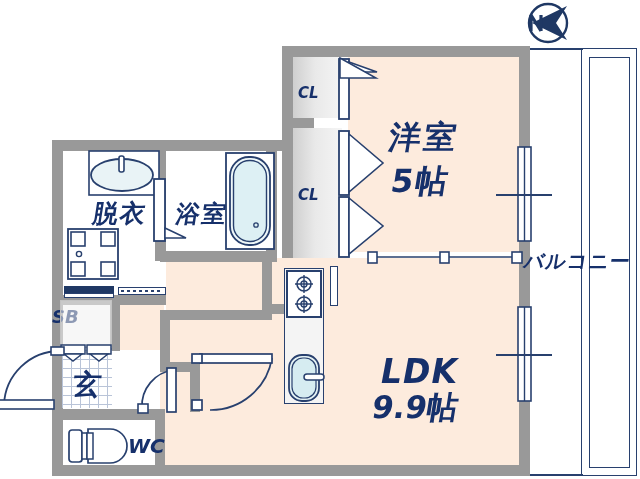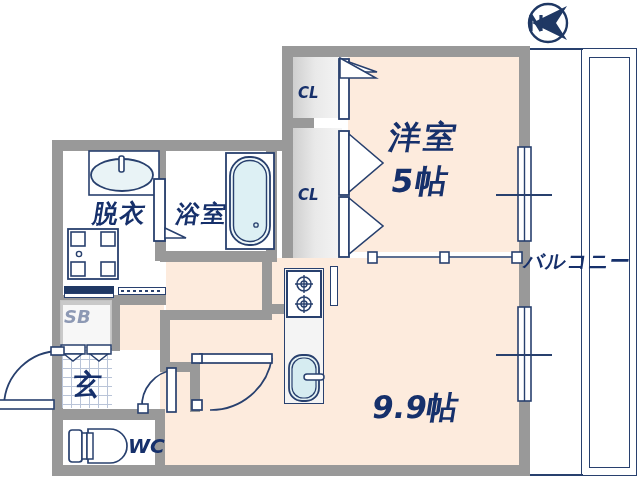--- a/index.html
+++ b/index.html
@@ -115,20 +115,21 @@
   <div class="abs" style="left:337px;top:196px;width:52px;height:62px;">
     <svg width="52" height="62" viewBox="0 0 52 62">
       <rect x="2" y="1" width="10" height="60" fill="#fff" stroke="#28406e" stroke-width="1.8"></rect>
       <path d="M12 2 L46 30 L12 58 Z" fill="#fff" stroke="#28406e" stroke-width="1.6"></path>
     </svg>
   </div>
 
   <span class="abs jp" style="left:389px;top:116px;font-size:32px;letter-spacing:3px;">洋室</span>
   <span class="abs jp" style="left:391px;top:160px;font-size:32px;letter-spacing:2px;">5帖</span>
 
+  <span class="abs latin" style="left:381px;top:352px;font-size:33px;letter-spacing:1px;">LDK</span>
   <span class="abs jp" style="left:372px;top:387px;font-size:31px;letter-spacing:0px;">9.9帖</span>
 
   <span class="abs jp" style="left:524px;top:248px;font-size:20px;letter-spacing:1px;">バルコニー</span>
 
   <span class="abs jp" style="left:93px;top:197px;font-size:25px;letter-spacing:2px;">脱衣</span>
 
   <div class="abs" style="left:88px;top:150px;width:72px;height:52px;">
     <svg width="72" height="52" viewBox="0 0 72 52">
       <rect x="1" y="1" width="70" height="44" fill="#ffffff" stroke="#28406e" stroke-width="1.6"></rect>
       <ellipse cx="34" cy="25" rx="31" ry="16" fill="#e9f3f6" stroke="#28406e" stroke-width="1.8"></ellipse>
@@ -164,21 +165,21 @@
     </svg>
   </div>
 
   <div class="abs" style="left:150px;top:178px;width:40px;height:70px;">
     <svg width="40" height="70" viewBox="0 0 40 70">
       <rect x="4" y="1" width="11" height="62" fill="#fff" stroke="#28406e" stroke-width="1.8"></rect>
       <path d="M15 50 L36 60 L15 60 Z" fill="#fff" stroke="#28406e" stroke-width="1.5"></path>
     </svg>
   </div>
 
-  <span class="abs latin" style="left:64px;top:306px;font-size:18px;">SB</span>
+  <span class="abs latin" style="left:52px;top:306px;font-size:18px;">SB</span>
   <div class="abs" style="left:60px;top:300px;width:52px;height:48px;border:1.4px solid #c3c3c3;box-sizing:border-box;background:rgba(240,240,240,0.55);"></div>
 
   <div class="abs tile" style="left:62px;top:350px;width:50px;height:58px;"></div>
   <span class="abs jp" style="left:73px;top:366px;font-size:28px;">玄</span>
 
   <div class="abs" style="left:60px;top:344px;width:52px;height:18px;">
     <svg width="52" height="18" viewBox="0 0 52 18">
       <rect x="1" y="1" width="24" height="9" fill="#fff" stroke="#28406e" stroke-width="1.5"></rect>
       <rect x="27" y="1" width="24" height="9" fill="#fff" stroke="#28406e" stroke-width="1.5"></rect>
       <path d="M4 10 L22 10 L13 17 Z" fill="#fff" stroke="#28406e" stroke-width="1.4"></path>

